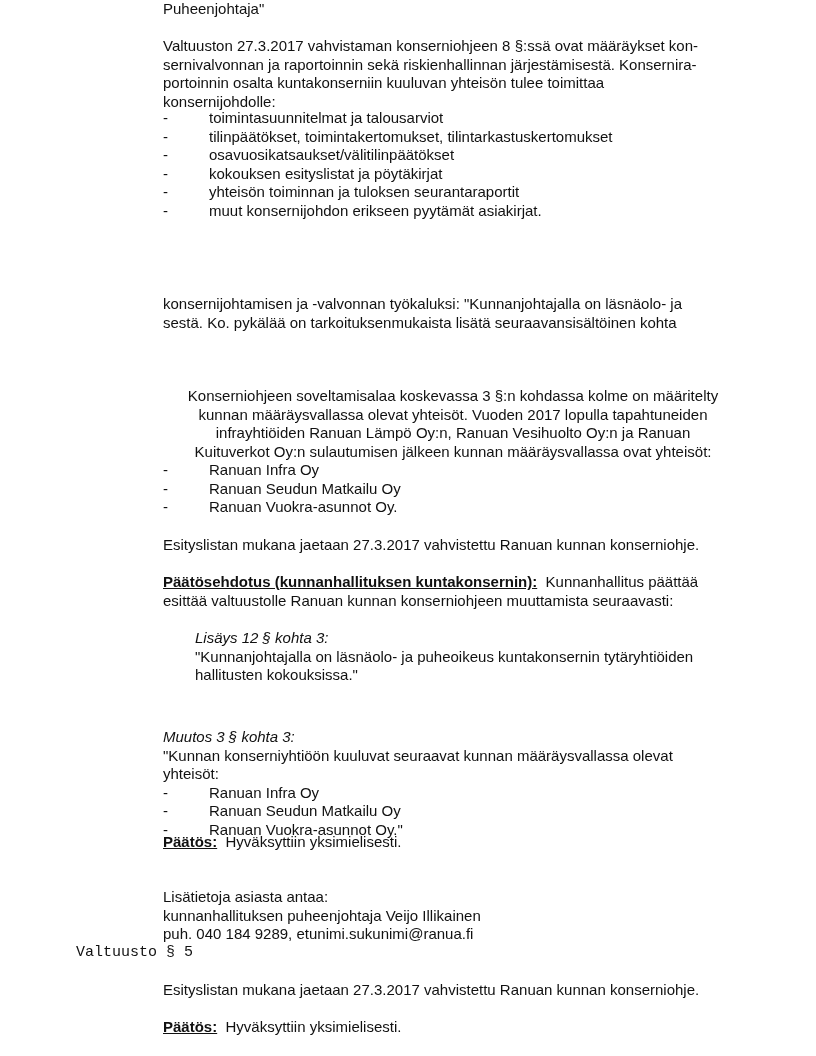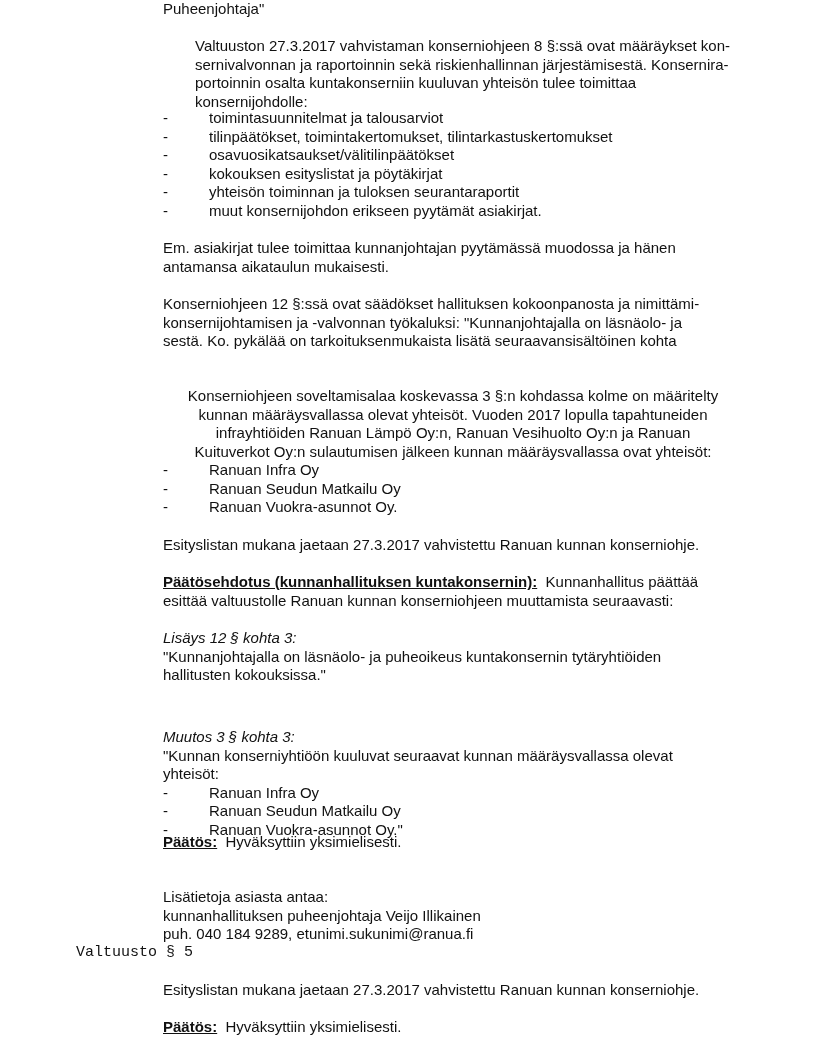--- a/index.html
+++ b/index.html
@@ -56,21 +56,21 @@
   </style>
 </head>
 <body>
 
 <div class="page">
 
   <div class="block" style="top:0px;">
     <div class="line">Puheenjohtaja"</div>
   </div>
 
-  <div class="block" style="top:37px;margin-left:32px;">
+  <div class="block" style="top:37px;">
     <div class="line">Valtuuston 27.3.2017 vahvistaman konserniohjeen 8 §:ssä ovat määräykset kon-</div>
     <div class="line">sernivalvonnan ja raportoinnin sekä riskienhallinnan järjestämisestä. Konsernira-</div>
     <div class="line">portoinnin osalta kuntakonserniin kuuluvan yhteisön tulee toimittaa</div>
     <div class="line">konsernijohdolle:</div>
   </div>
 
   <div class="block" style="top:109px;">
     <div class="bullet">
       <span class="dash">-</span>
       <span>toimintasuunnitelmat ja talousarviot</span>
@@ -90,27 +90,22 @@
     <div class="bullet">
       <span class="dash">-</span>
       <span>yhteisön toiminnan ja tuloksen seurantaraportit</span>
     </div>
     <div class="bullet">
       <span class="dash">-</span>
       <span>muut konsernijohdon erikseen pyytämät asiakirjat.</span>
     </div>
   </div>
 
-  <div class="block" style="top:239px;">
-    <div class="line">Em. asiakirjat tulee toimittaa kunnanjohtajan pyytämässä muodossa ja hänen</div>
-    <div class="line">antamansa aikataulun mukaisesti.</div>
-  </div>
 
   <div class="block" style="top:295px;">
-    <div class="line">Konserniohjeen 12 §:ssä ovat säädökset hallituksen kokoonpanosta ja nimittämi-</div>
     <div class="line">konsernijohtamisen ja -valvonnan työkaluksi: "Kunnanjohtajalla on läsnäolo- ja</div>
     <div class="line">sestä. Ko. pykälää on tarkoituksenmukaista lisätä seuraavansisältöinen kohta</div>
   </div>
 
   <div class="block" style="top:387px;text-align:center;">
     <div class="line">Konserniohjeen soveltamisalaa koskevassa 3 §:n kohdassa kolme on määritelty</div>
     <div class="line">kunnan määräysvallassa olevat yhteisöt. Vuoden 2017 lopulla tapahtuneiden</div>
     <div class="line">infrayhtiöiden Ranuan Lämpö Oy:n, Ranuan Vesihuolto Oy:n ja Ranuan</div>
     <div class="line">Kuituverkot Oy:n sulautumisen jälkeen kunnan määräysvallassa ovat yhteisöt:</div>
   </div>
@@ -135,21 +130,21 @@
   </div>
 
   <div class="block" style="top:573px;">
     <div class="line">
       <span class="bold-u">Päätösehdotus (kunnanhallituksen kuntakonsernin):</span>&nbsp;
       <span>Kunnanhallitus päättää</span>
     </div>
     <div class="line">esittää valtuustolle Ranuan kunnan konserniohjeen muuttamista seuraavasti:</div>
   </div>
 
-  <div class="block" style="top:629px;">
+  <div class="block" style="top:629px;margin-left:32px;">
     <div class="line italic">Lisäys 12 § kohta 3:</div>
     <div class="line">"Kunnanjohtajalla on läsnäolo- ja puheoikeus kuntakonsernin tytäryhtiöiden</div>
     <div class="line">hallitusten kokouksissa."</div>
   </div>
 
   <div class="block" style="top:703px;margin-top:25px;">
     <div class="line italic">Muutos 3 § kohta 3:</div>
     <div class="line">"Kunnan konserniyhtiöön kuuluvat seuraavat kunnan määräysvallassa olevat</div>
     <div class="line">yhteisöt:</div>
     <div class="bullet">

